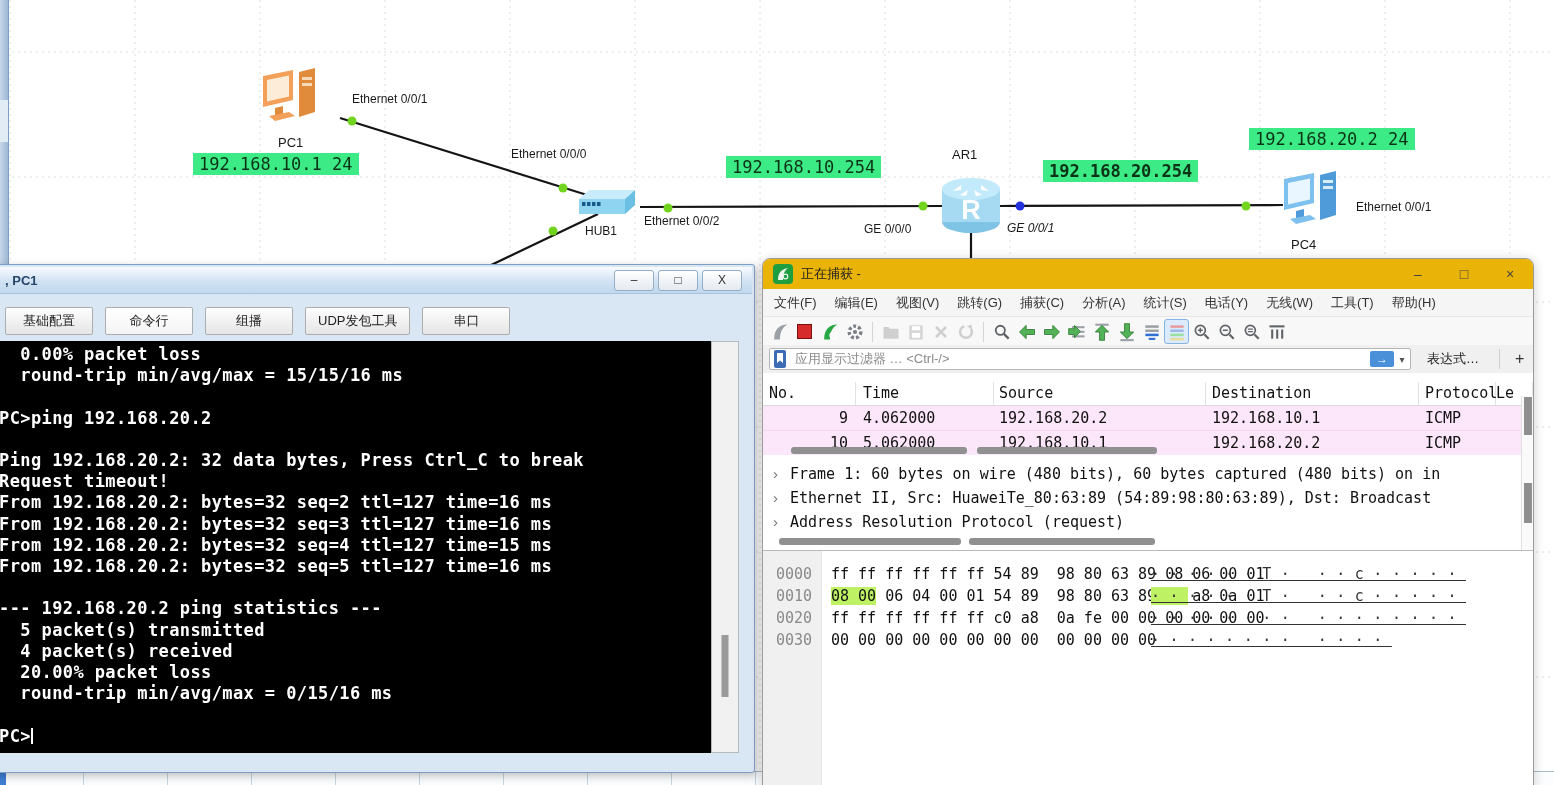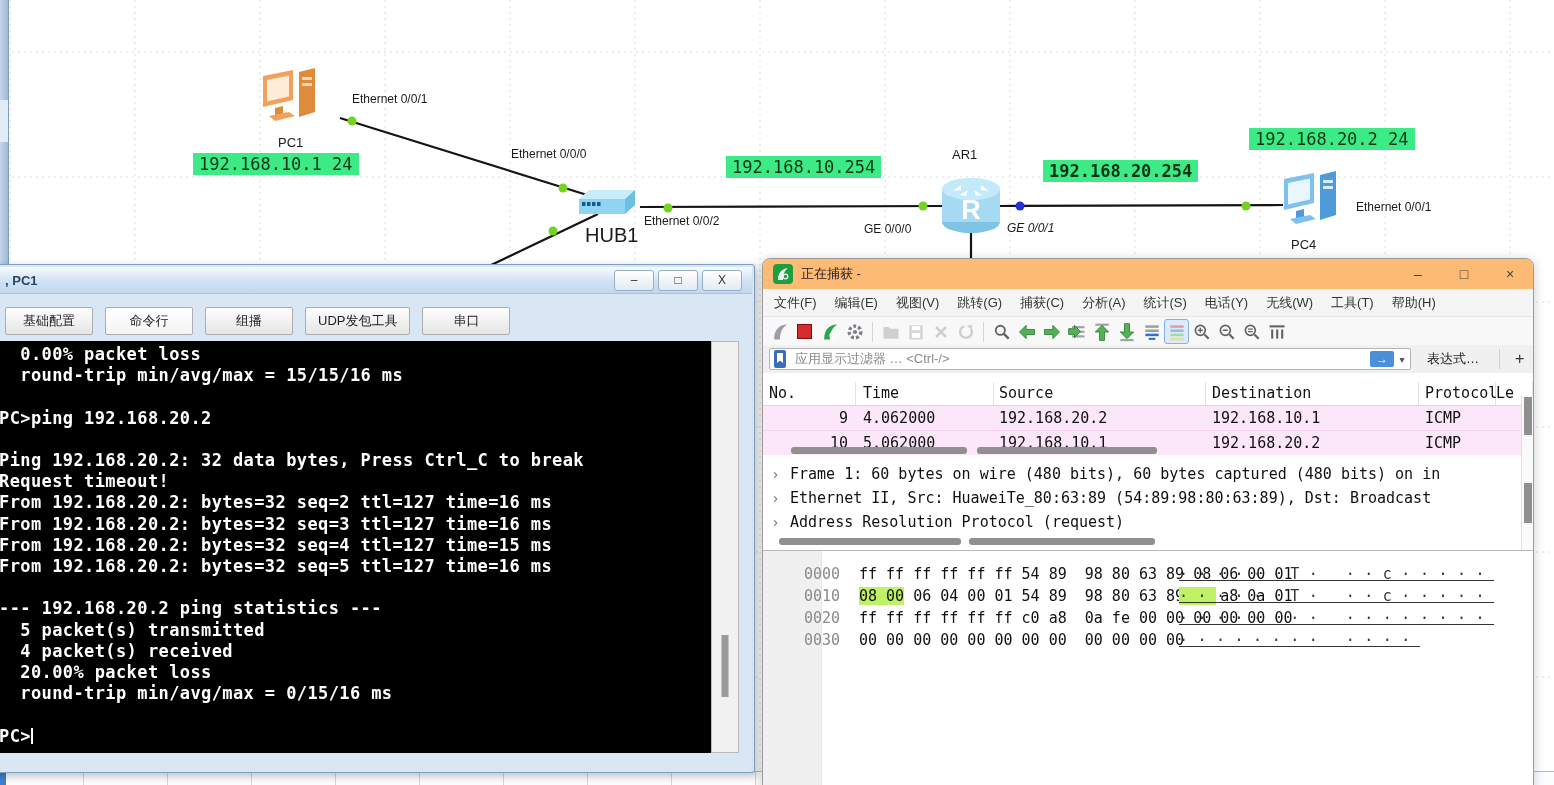--- a/index.html
+++ b/index.html
@@ -45,21 +45,21 @@
           font-size:17px;font-weight:600;letter-spacing:.4px;line-height:21.2px;
           padding:3px 0 0 4px;overflow:hidden;white-space:pre;}
   .p-scroll{width:28px;background:#f1f1f1;border:1px solid #b9b9b9;box-sizing:border-box;position:relative;}
   .p-thumb{position:absolute;left:50%;transform:translateX(-50%);bottom:55px;width:7px;height:62px;background:#9a9a9a;}
   .cursor{display:inline-block;width:2px;height:16px;background:#fff;vertical-align:-2px;}
 
   
   #wswin{position:absolute;left:762px;top:258px;width:772px;height:530px;z-index:6;
          background:#f5f5f5;border:1px solid #9b9b9b;border-radius:8px 8px 0 0;overflow:hidden;
          box-shadow:0 2px 12px rgba(0,0,0,.2);box-sizing:border-box;}
-  .w-title{position:absolute;top:0;left:0;right:0;height:30px;display:flex;align-items:center;background:#fdba74;}
+  .w-title{position:absolute;top:0;left:0;right:0;height:30px;display:flex;align-items:center;background:#eab308;}
   .w-title-text{margin-left:8px;font-size:13px;color:#222;}
   .w-winbtns{margin-left:auto;display:flex;}
   .wbtn{width:46px;height:30px;display:flex;align-items:center;justify-content:center;font-size:14px;color:#444;}
   .w-menu{position:absolute;top:30px;left:0;right:0;height:27px;display:flex;align-items:center;padding-left:2px;}
   .mitem{padding:0 9px;font-size:13px;color:#333;}
   .w-tool{position:absolute;top:57px;left:0;right:0;height:29px;display:flex;align-items:center;
           padding-left:4px;background:#f8f8f8;border-top:1px solid #e6e6e6;border-bottom:1px solid #e6e6e6;}
   .ti{width:25px;height:25px;display:flex;align-items:center;justify-content:center;border-radius:3px;box-sizing:border-box;}
   .ti.act{background:#dcebfb;border:1px solid #84b3e4;}
   .tsep{width:1px;height:20px;background:#d5d5d5;margin:0 5px;}
@@ -95,21 +95,21 @@
 
   .w-details{position:absolute;top:198px;left:0;right:0;height:94px;background:#fff;border-bottom:1px solid #b9b9b9;padding-top:5px;box-sizing:border-box;}
   .drow{height:24px;line-height:24px;padding-left:10px;white-space:pre;
         font-family:"DejaVu Sans Mono","Liberation Mono",monospace;font-size:15px;color:#111;}
   .d-arrow{display:inline-block;width:17px;color:#777;font-family:"Liberation Sans",sans-serif;}
   .d-vscroll{position:absolute;right:0;top:0;bottom:0;width:11px;border-left:1px solid #e0e0e0;background:#fafafa;}
   .d-vthumb{position:absolute;right:1px;top:26px;width:8px;height:40px;background:#8f8f8f;}
 
   .w-hex{position:absolute;top:292px;left:0;right:0;bottom:0;background:#fff;}
   .hexgutter{position:absolute;left:0;top:0;width:58px;bottom:0;background:#f0f0f0;border-right:1px solid #e8e8e8;}
-  .hexrows{position:absolute;left:0;top:12px;right:0;padding-left:28px;}
+  .hexrows{position:absolute;left:0;top:12px;right:0;}
   .hxrow{position:relative;height:22px;line-height:22px;white-space:pre;
          font-family:"DejaVu Sans Mono","Liberation Mono",monospace;font-size:15px;}
   .hoff{position:absolute;left:13px;color:#8a8a8a;}
   .hbytes{position:absolute;left:68px;color:#111;}
   .hascii{position:absolute;left:388px;color:#333;letter-spacing:9.5px;text-decoration:underline;}
   .hl{background:#bef264;}
 </style>
 </head>
 <body>
 
@@ -198,21 +198,21 @@
       <path d="M12 16 l22 -4.5 v21 l-22 5 z" fill="#eaf6ff"></path>
       <path d="M20 44 l8 -2 v8 l-8 2 z" fill="#4f9ad8"></path>
       <path d="M14 52 l20 -4 l6 4 l-20 5 z" fill="#7ec0ee"></path>
     </svg>
   </div>
 
   <div class="devlabel" style="left:278px;top:135px;">PC1</div>
   <div class="iplabel" style="left:193px;top:153px;">192.168.10.1 24</div>
   <div class="portlabel" style="left:352px;top:92px;">Ethernet 0/0/1</div>
   <div class="portlabel" style="left:511px;top:147px;">Ethernet 0/0/0</div>
-  <div class="devlabel" style="left:585px;top:224px;font-size:20px;">HUB1</div>
+  <div class="devlabel" style="left:585px;top:224px;font-size:12px;">HUB1</div>
   <div class="portlabel" style="left:644px;top:214px;">Ethernet 0/0/2</div>
   <div class="devlabel" style="left:952px;top:147px;">AR1</div>
   <div class="iplabel" style="left:726px;top:156px;">192.168.10.254</div>
   <div class="iplabel" style="left:1043px;top:160px;font-weight:bold;">192.168.20.254</div>
   <div class="portlabel" style="left:864px;top:222px;">GE 0/0/0</div>
   <div class="portlabel" style="left:1007px;top:221px;font-style:italic;">GE 0/0/1</div>
   <div class="iplabel" style="left:1249px;top:128px;">192.168.20.2 24</div>
   <div class="devlabel" style="left:1291px;top:237px;">PC4</div>
   <div class="portlabel" style="left:1356px;top:200px;">Ethernet 0/0/1</div>
 

